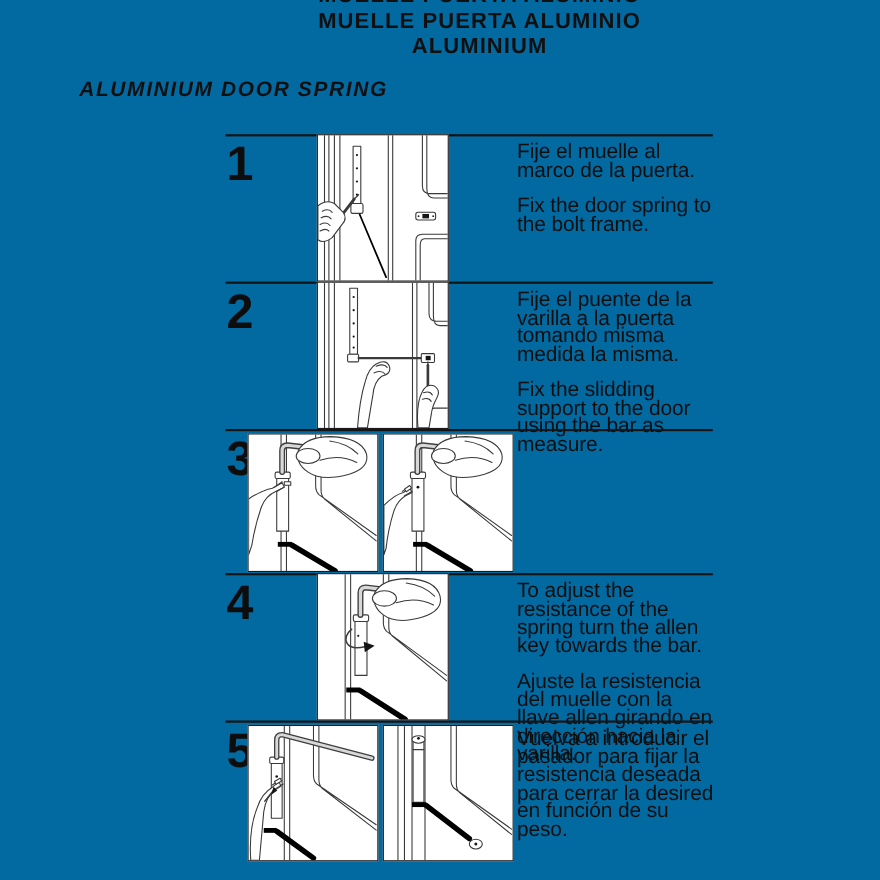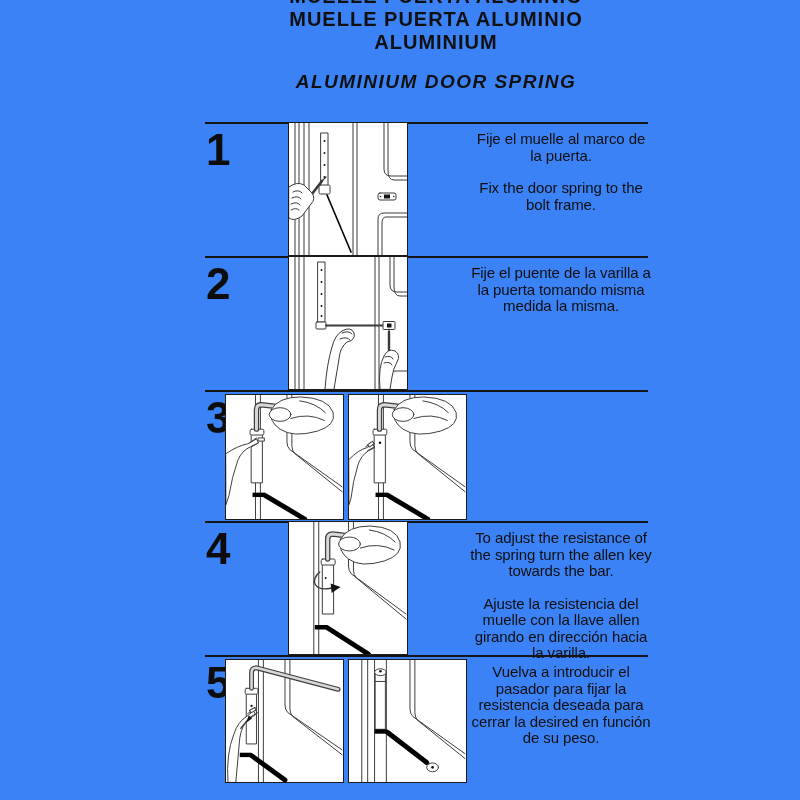--- a/index.html
+++ b/index.html
@@ -1,37 +1,37 @@
 <!DOCTYPE html>
 <html><head>
 <meta charset="utf-8">
 <style>
   html,body{margin:0;padding:0;background:#fff;}
-  .page{position:relative;width:800px;height:800px;background:#3b82f6;overflow:hidden;
+  .page{position:relative;width:800px;height:800px;background:#0369a1;overflow:hidden;
         font-family:"Liberation Sans",sans-serif;color:#101010;}
   
   .crop-frag{position:absolute;left:72px;top:0;width:728px;height:6px;overflow:hidden;text-align:center;}
   .crop-frag span{display:inline-block;font-weight:bold;font-size:20px;letter-spacing:1px;transform:translateY(-15px);}
   
   .title{position:absolute;left:72px;top:8px;width:728px;text-align:center;
          font-weight:bold;font-size:20px;line-height:23px;letter-spacing:1px;}
-  .subtitle{position:absolute;left:72px;top:71px;width:728px;text-align:center;
+  .subtitle{position:absolute;left:72px;top:71px;width:728px;text-align:left;
          font-weight:bold;font-style:italic;font-size:19px;letter-spacing:1.5px;}
   
   .table{position:absolute;left:205px;top:122px;width:443px;}
   .row{position:relative;border-top:2px solid #151515;box-sizing:border-box;}
   .row.r1{height:134px}.row.r2{height:134px}.row.r3{height:131px}.row.r4{height:134px}.row.r5{height:130px}
   .num{position:absolute;left:1px;top:4px;font-size:44px;font-weight:bold;line-height:1;letter-spacing:-1px;color:#0d0d0d;}
   .figbox{position:absolute;background:#fff;border:1.6px solid #1b1b1b;box-sizing:border-box;}
   .fig-single{left:83px;top:-2px;width:120px;height:134px;}
   .fig-a{left:20px;top:2px;width:119px;height:126px;}
   .fig-b{left:143px;top:2px;width:119px;height:126px;}
   .r5 .fig-a,.r5 .fig-b{height:124px;}
   .figbox svg{display:block;width:100%;height:100%;}
-  .txt{position:absolute;left:265px;top:7px;width:182px;font-size:15px;line-height:16.5px;letter-spacing:-0.1px;color:#0f0f0f;text-align:center;}
+  .txt{position:absolute;left:265px;top:7px;width:182px;font-size:19px;line-height:16.5px;letter-spacing:-0.1px;color:#0f0f0f;}
   .txt p{margin:0 0 16px 0;}
   
 </style>
 </head>
 <body>
 
 <div class="page">
 
   <div class="crop-frag">
     <span>MUELLE PUERTA ALUMINIO</span>
@@ -101,20 +101,21 @@
             <path d="M53,76 q7,-3 10,1 M51,82 q7,-3 10,1"></path>
             <path d="M100,75 V94" stroke-width="2.4"></path>
             <path d="M100,75 l0,-3" stroke-width="1.2"></path>
             <path d="M91,132 Q89,110 95,99 Q99,91 106,94 Q112,98 108,105 Q104,112 103,120 L101,132 Z" fill="#fff"></path>
             <path d="M96,100 q6,-2 8,2 M95,106 q6,-2 8,2"></path>
           </g>
         </svg>
       </div>
       <div class="txt">
         <p>Fije el puente de la varilla a la puerta tomando misma medida la misma.</p>
+        <p>Fix the slidding support to the door using the bar as measure.</p>
       </div>
     </div>
 
     <div class="row r3">
       <div class="num">3</div>
       <div class="figbox fig-a">
         <svg viewBox="0 0 119 127" preserveAspectRatio="none">
           <g stroke="#3a3a3a" stroke-width="1" fill="none" stroke-linecap="round" stroke-linejoin="round">
             <path d="M30,0 V127 M35,0 V127"></path>
             <path d="M62,0 V48 Q62,53 65,56 L118,94 M67,0 V52 Q67,57 70,60 L118,99"></path>

